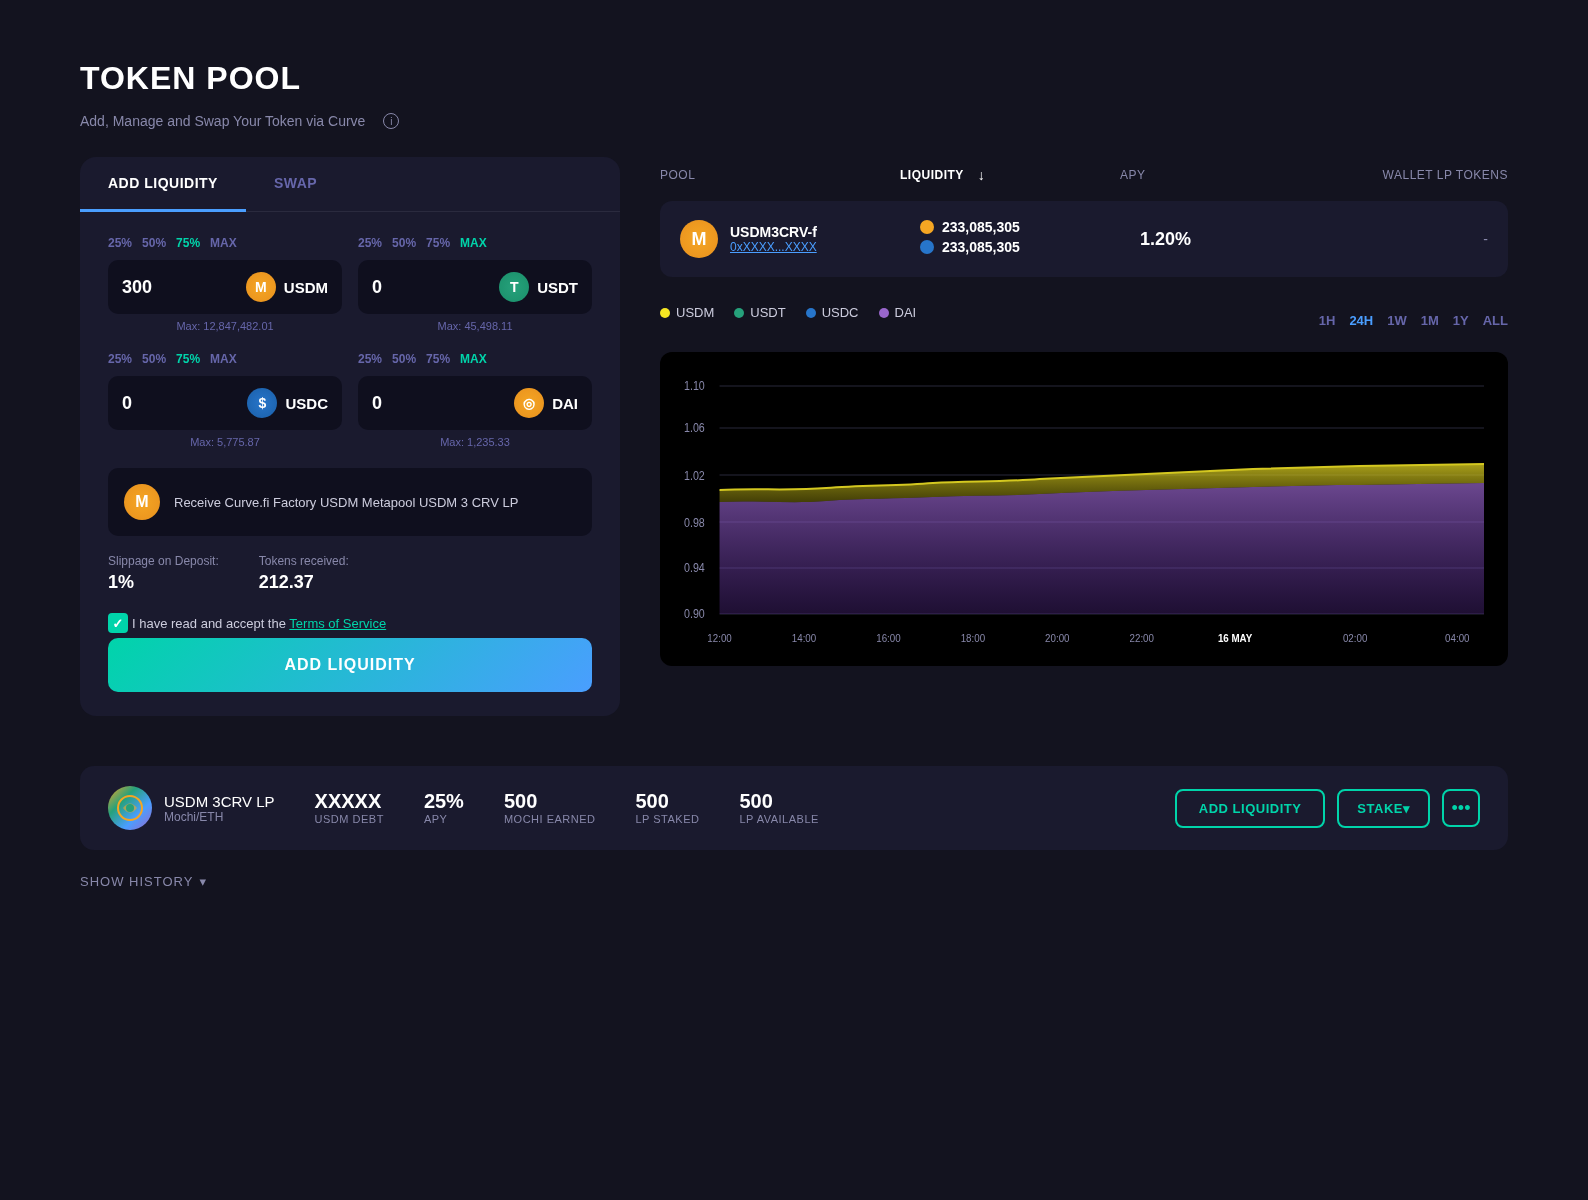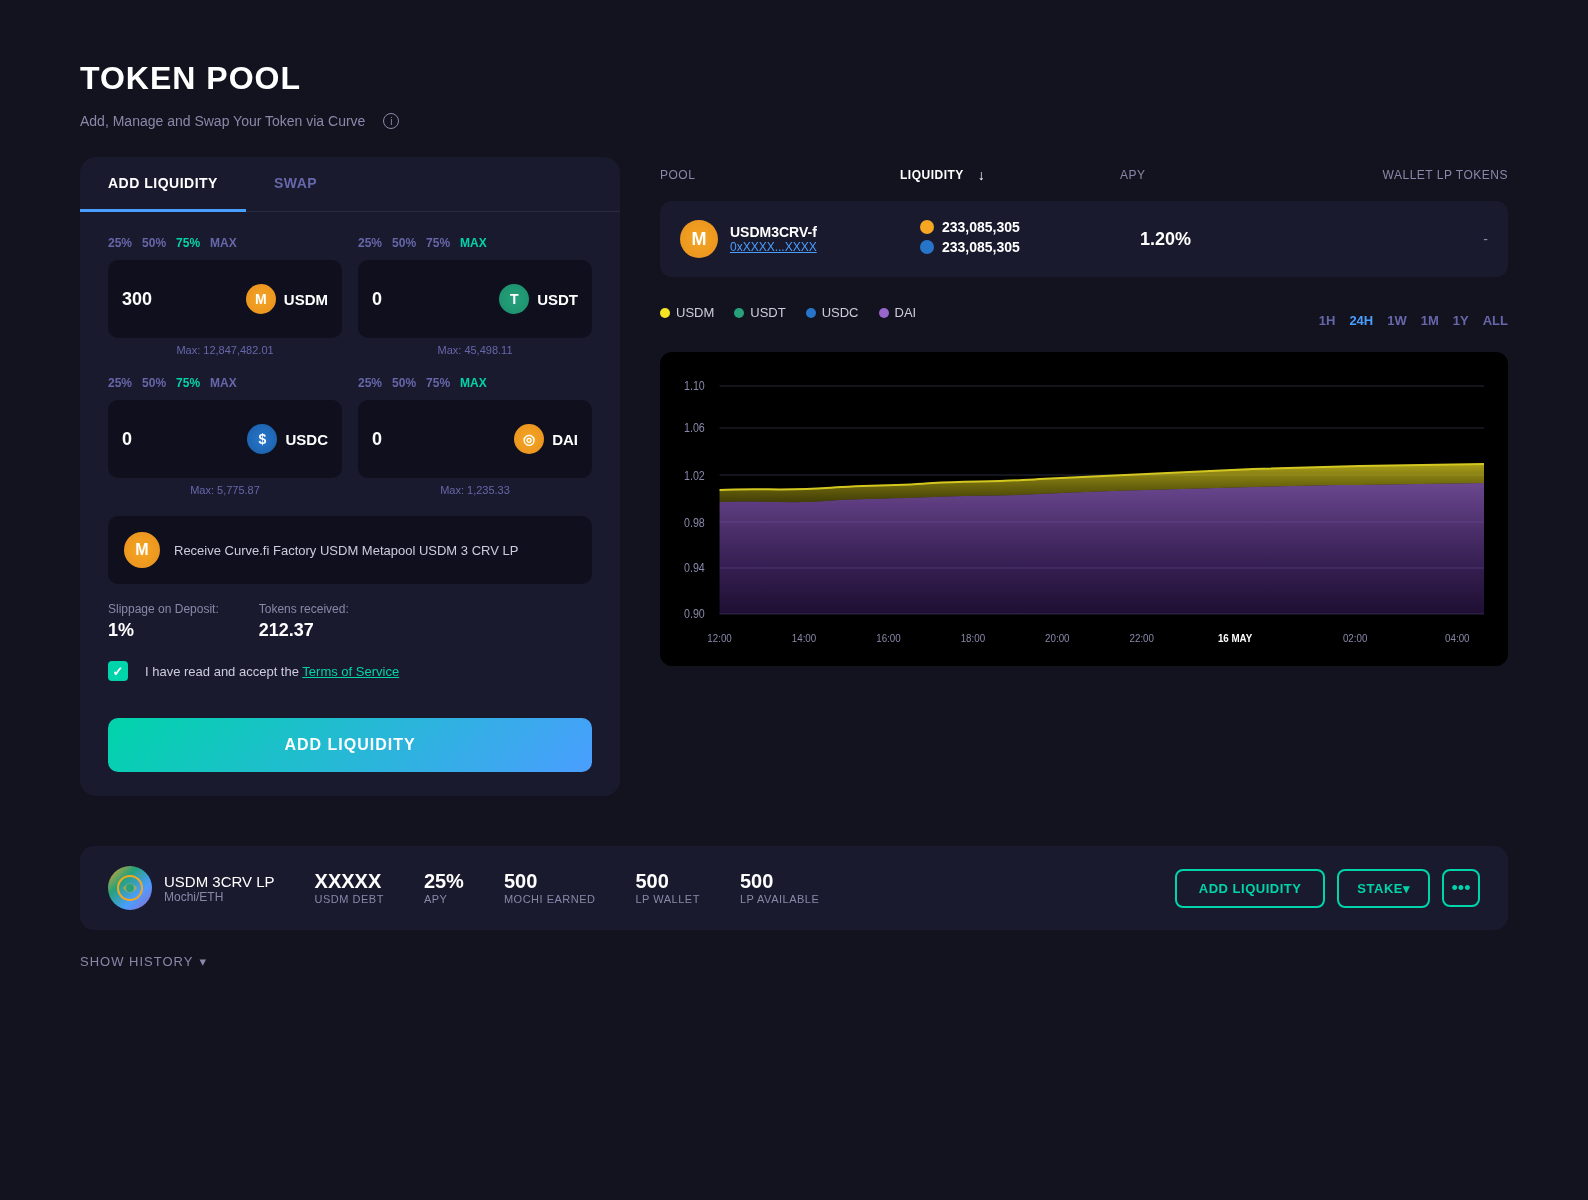--- a/index.html
+++ b/index.html
@@ -122,21 +122,21 @@
 
     .pct-btn.active {
       color: #00d4aa;
     }
 
     .token-input-box {
       background: #0f0f1e;
       border-radius: 10px;
       display: flex;
       align-items: center;
-      padding: 24px 14px;
+      padding: 12px 14px;
       gap: 10px;
     }
 
     .token-input-box input {
       background: transparent;
       border: none;
       outline: none;
       color: #ffffff;
       font-size: 18px;
       font-weight: 600;
@@ -242,22 +242,22 @@
 
     .slippage-item .value {
       font-size: 18px;
       font-weight: 700;
       color: #ffffff;
     }
 
     .terms-row {
       display: flex;
       align-items: center;
-      gap: 17px;
-      margin-bottom: 37px;
+      gap: 4px;
+      margin-bottom: 5px;
     }
 
     .checkbox-styled {
       width: 20px;
       height: 20px;
       background: #00d4aa;
       border-radius: 4px;
       display: flex;
       align-items: center;
       justify-content: center;
@@ -840,21 +840,21 @@
       <div class="stat-label">APY</div>
     </div>
 
     <div class="stat-group">
       <div class="stat-value">500</div>
       <div class="stat-label">MOCHI EARNED</div>
     </div>
 
     <div class="stat-group">
       <div class="stat-value">500</div>
-      <div class="stat-label">LP WALLET</div>
+      <div class="stat-label">LP STAKED</div>
     </div>
 
     <div class="stat-group">
       <div class="stat-value">500</div>
       <div class="stat-label">LP AVAILABLE</div>
     </div>
 
     <div class="bottom-actions">
       <button class="btn-outline">ADD LIQUIDITY</button>
       <button class="btn-stake">

